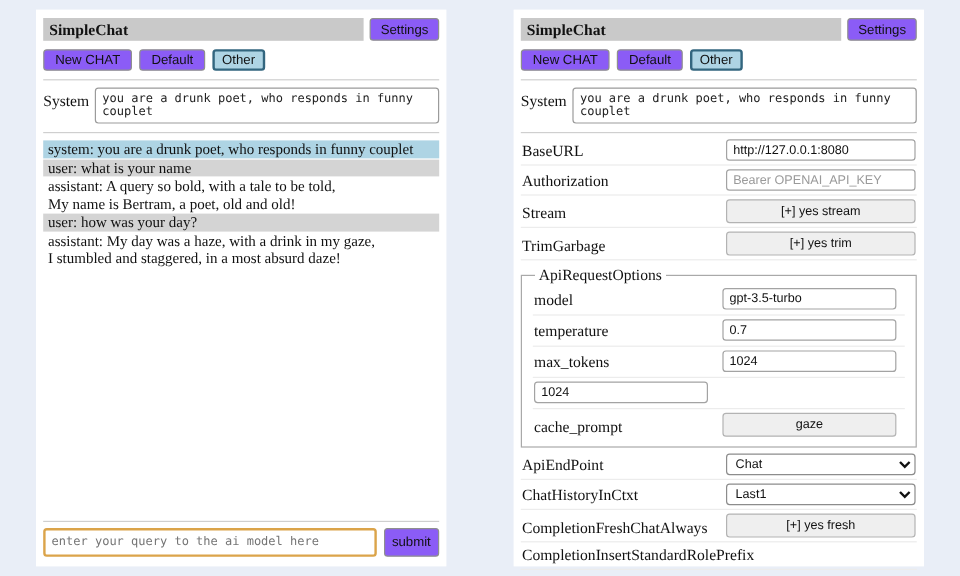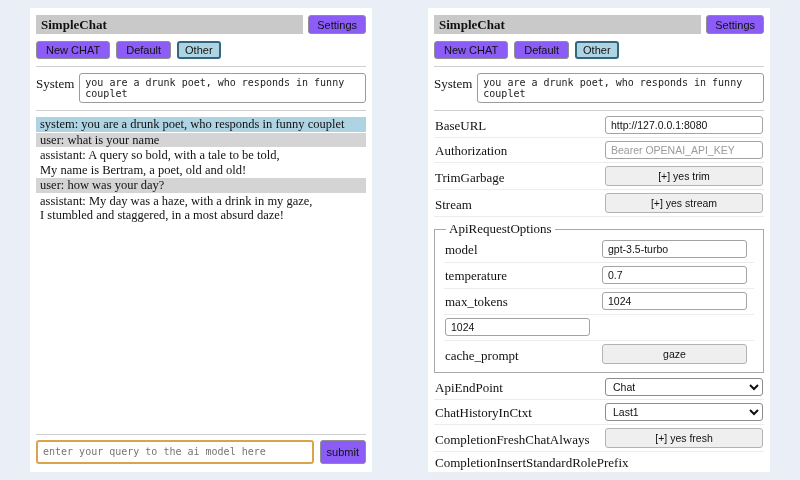--- a/index.html
+++ b/index.html
@@ -167,30 +167,30 @@
     </div>
 
     <div class="srow">
       <span class="label">Authorization</span>
       <span class="ctrl">
           <input type="text" spellcheck="false" placeholder="Bearer OPENAI_API_KEY" style="">
         </span>
     </div>
 
     <div class="srow">
+      <span class="label">Stream</span>
+      <span class="ctrl">
+          <button class="toggle">[+] yes stream</button>
+        </span>
+    </div>
+
+    <div class="srow">
       <span class="label">TrimGarbage</span>
       <span class="ctrl">
           <button class="toggle">[+] yes trim</button>
-        </span>
-    </div>
-
-    <div class="srow">
-      <span class="label">Stream</span>
-      <span class="ctrl">
-          <button class="toggle">[+] yes stream</button>
         </span>
     </div>
 
     <fieldset class="aro">
       <legend>ApiRequestOptions</legend>
 
       <div class="srow">
         <span class="label">model</span>
         <span class="ctrl">
             <input type="text" spellcheck="false" value="gpt-3.5-turbo" style="">

